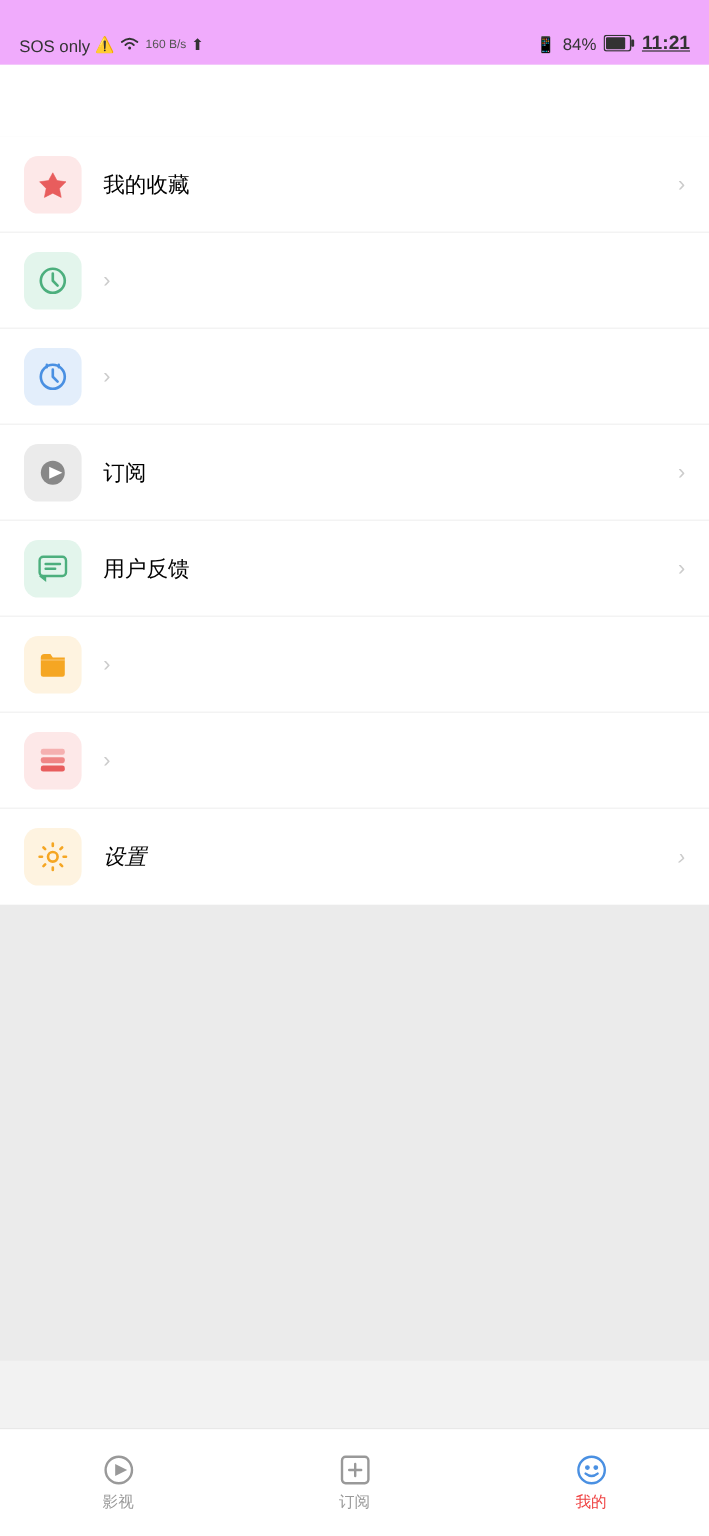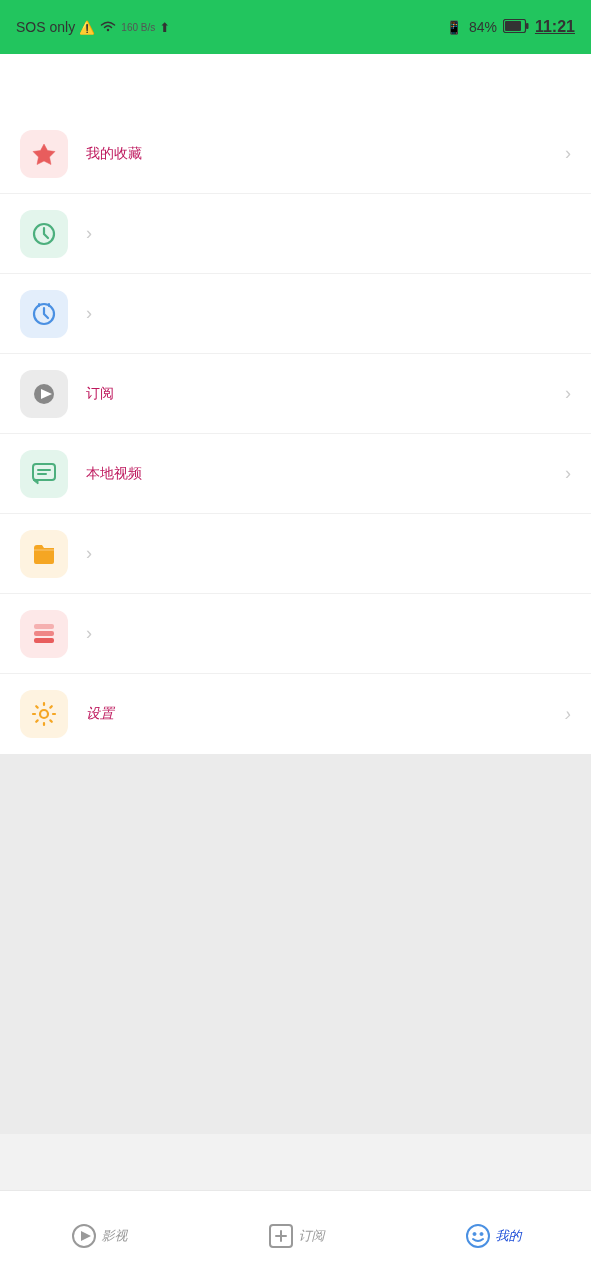--- a/index.html
+++ b/index.html
@@ -9,23 +9,23 @@
       font-family: -apple-system, 'PingFang SC', 'Helvetica Neue', sans-serif;
       background: #f2f2f2;
       overflow: hidden;
       position: relative;
     }
 
     
     .status-bar {
       display: flex;
       justify-content: space-between;
-      align-items: center;
+      align-items: flex-end;
       padding: 8px 16px;
-      background: #22c55e;
+      background: #f0abfc;
       height: 54px;
     }
     .status-left {
       display: flex;
       align-items: center;
       gap: 4px;
       font-size: 14px;
       color: #333;
       font-weight: 500;
     }
@@ -69,22 +69,22 @@
       align-items: center;
       justify-content: center;
       margin-right: 18px;
       flex-shrink: 0;
     }
     .menu-icon-wrap svg {
       width: 28px;
       height: 28px;
     }
     .menu-label {
-      font-size: 14px;
-      color: #be185d;
+      font-size: 18px;
+      color: #000000;
       flex: 1;
     }
     .chevron {
       color: #ccc;
       font-size: 18px;
     }
 
     
     .gray-area {
       flex: 1;
@@ -100,27 +100,26 @@
       right: 0;
       height: 90px;
       background: #fff;
       border-top: 1px solid #e8e8e8;
       display: flex;
       align-items: center;
     }
     .nav-item {
       flex: 1;
       display: flex;
-      flex-direction: row;
+      flex-direction: column;
       align-items: center;
       justify-content: center;
       gap: 4px;
       cursor: pointer;
       height: 100%;
-      font-style: italic;
     }
     .nav-icon {
       width: 28px;
       height: 28px;
       display: flex;
       align-items: center;
       justify-content: center;
     }
     .nav-label {
       font-size: 13px;
@@ -213,21 +212,21 @@
   </div>
 
   <div class="menu-item">
     <div class="menu-icon-wrap" style="background:#e3f5ec;">
       <svg viewBox="0 0 28 28" fill="none">
         <rect x="3" y="4" width="22" height="16" rx="3" stroke="#4caf7d" stroke-width="2" fill="none"></rect>
         <path d="M3 20 L8 24 L8 20" fill="#4caf7d" stroke="#4caf7d" stroke-width="1"></path>
         <path d="M8 10 L20 10 M8 14 L16 14" stroke="#4caf7d" stroke-width="2" stroke-linecap="round"></path>
       </svg>
     </div>
-    <span class="menu-label">本地视频</span>
+    <span class="menu-label">用户反馈</span>
     <span class="chevron">›</span>
   </div>
 
   <div class="menu-item">
     <div class="menu-icon-wrap" style="background:#fef3e0;">
       <svg viewBox="0 0 28 28" fill="none">
         <path d="M4 8 Q4 5 7 5 L12 5 L14 8 L24 8 Q24 8 24 10 L24 22 Q24 24 22 24 L6 24 Q4 24 4 22 Z" fill="#f5a623"></path>
         <path d="M4 10 L24 10" stroke="white" stroke-width="1" opacity="0.4"></path>
       </svg>
     </div>
@@ -287,16 +286,16 @@
 
   <div class="nav-item active">
     <div class="nav-icon">
       <svg width="28" height="28" viewBox="0 0 28 28" fill="none">
         <circle cx="14" cy="14" r="11" stroke="#4a90e2" stroke-width="2"></circle>
         <circle cx="10.5" cy="12" r="1.5" fill="#4a90e2"></circle>
         <circle cx="17.5" cy="12" r="1.5" fill="#4a90e2"></circle>
         <path d="M9 17 Q14 21 19 17" stroke="#4a90e2" stroke-width="2" fill="none" stroke-linecap="round"></path>
       </svg>
     </div>
-    <span class="nav-label" style="color:#1d4ed8;">我的</span>
+    <span class="nav-label" style="color:#ef4444;">我的</span>
   </div>
 
 </div>
 
 </body></html>

